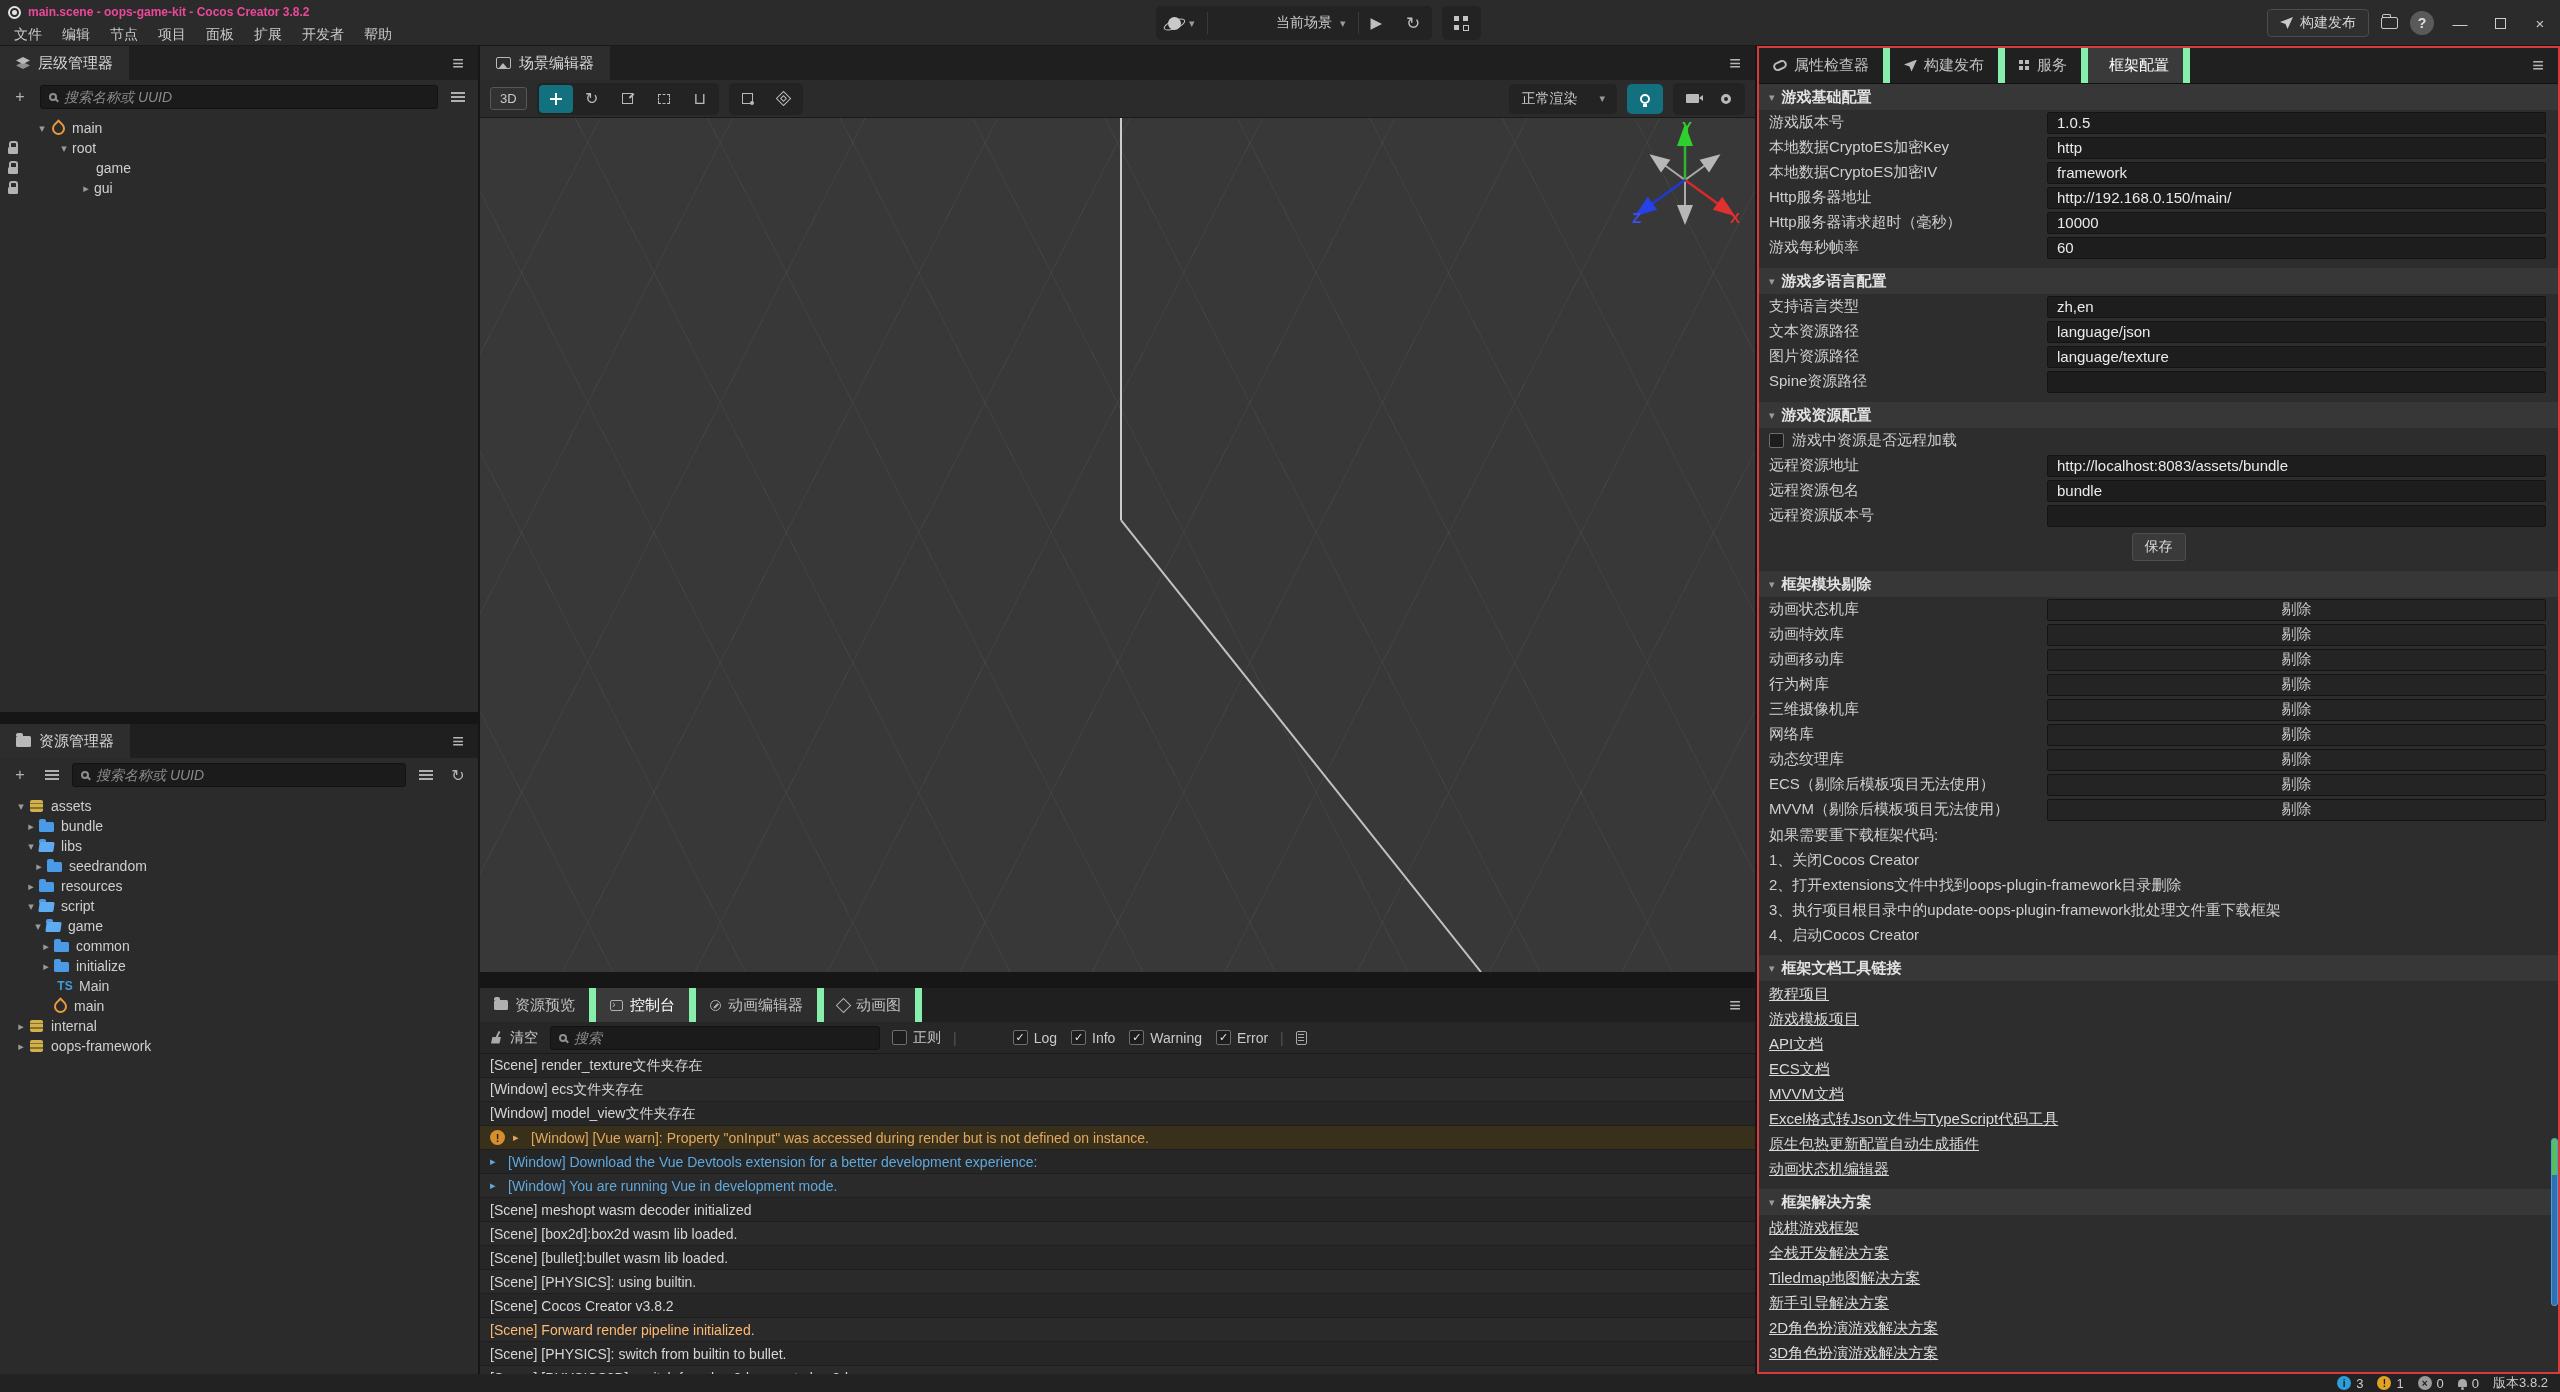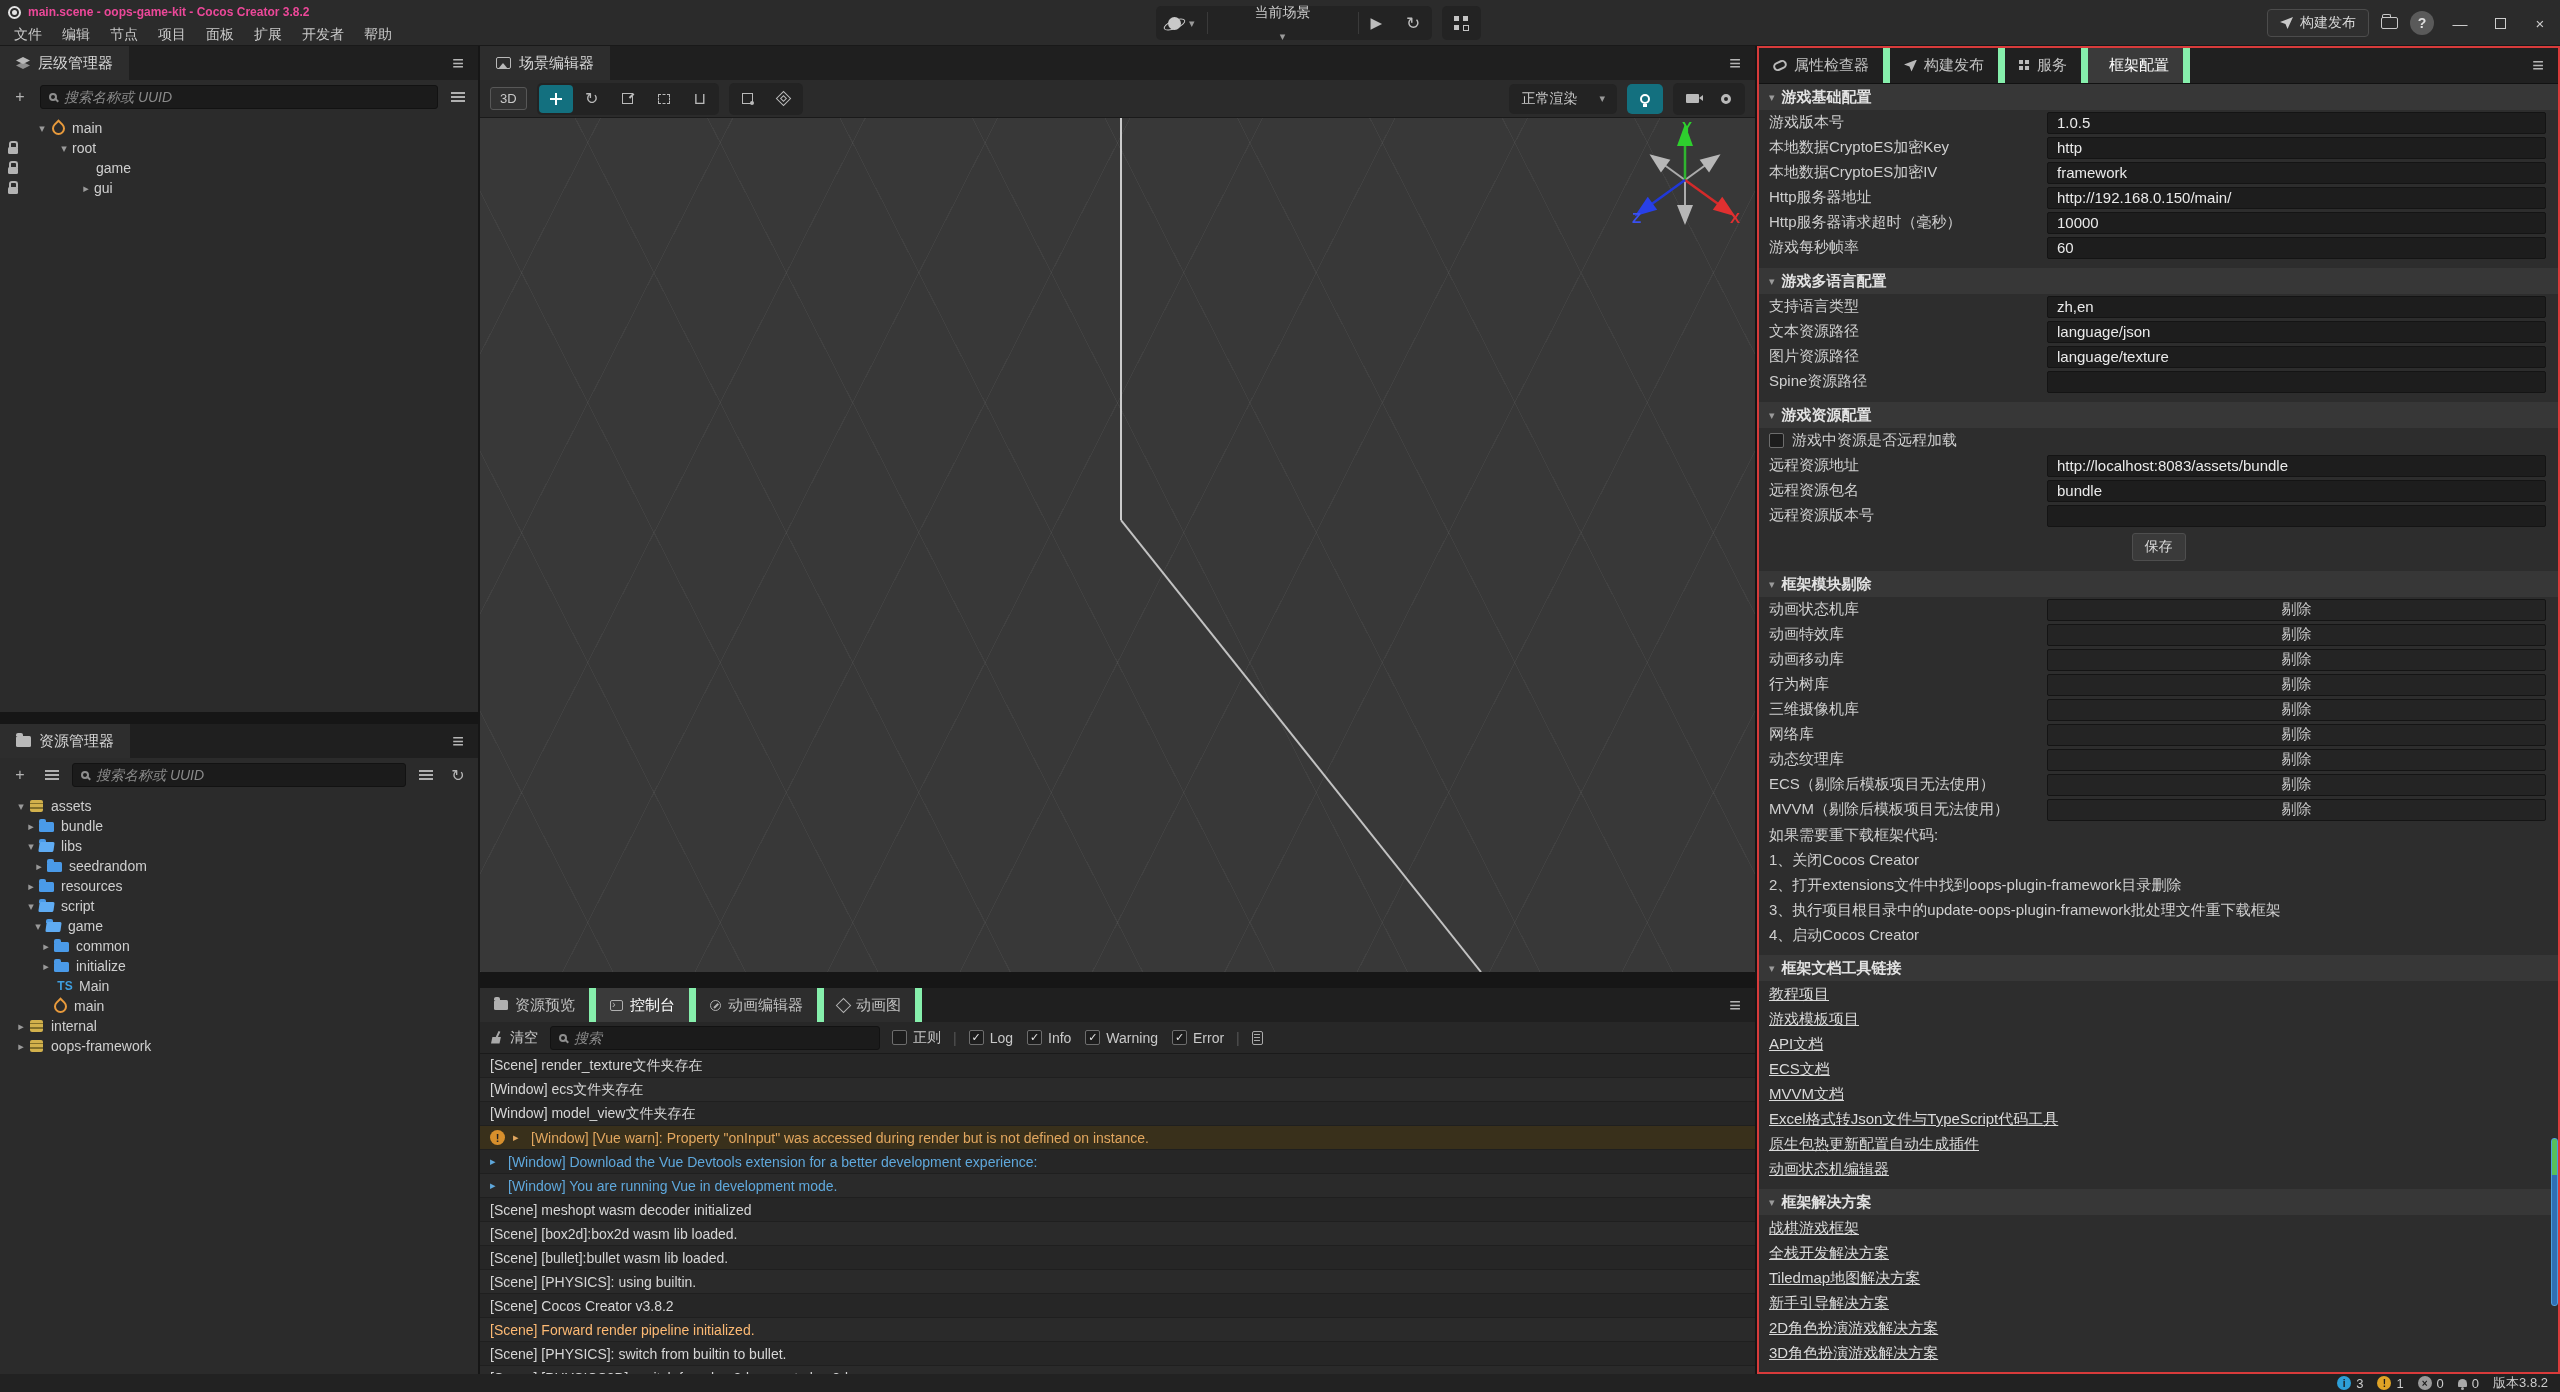--- a/index.html
+++ b/index.html
@@ -16,21 +16,21 @@
   .menurow { height:22px; display:flex; align-items:center; padding-left:4px; }
   .menuitem { padding:0 10px; font-size:14px; color:#c9c9c9; height:22px; display:flex; align-items:center; cursor:default;}
 
   .previewbar { position:absolute; left:1156px; top:6px; height:34px; display:flex; gap:10px; }
   .pvgroup { display:flex; align-items:center; background:#232323; border-radius:5px; }
   .pvbtn { height:34px; display:flex; align-items:center; justify-content:center; gap:8px; padding:0 12px; color:#c9c9c9; }
   .pvdiv { width:1px; height:22px; background:#3a3a3a; }
   .i-planet { width:13px; height:13px; border-radius:50%; background:#c9c9c9; position:relative; }
   .i-planet::after { content:''; position:absolute; left:-5px; top:3px; width:21px; height:7px; border:1.5px solid #c9c9c9; border-radius:50%; transform:rotate(-22deg); }
   .chevsm { font-size:11px; color:#9a9a9a; }
-  .scene-select { min-width:150px; justify-content:center; font-size:14px;flex-direction:column; }
+  .scene-select { min-width:150px; justify-content:flex-end; font-size:14px; }
   .i-play { color:#bdbdbd; font-size:15px; }
   .i-reload { color:#bdbdbd; font-size:17px; line-height:1; }
   .i-qr { width:15px; height:15px; position:relative; }
   .i-qr::before { content:''; position:absolute; width:5px; height:5px; background:#c4c4c4; box-shadow:9px 0 0 #c4c4c4, 0 9px 0 #c4c4c4; }
   .i-qr::after { content:''; position:absolute; left:9px; top:9px; width:4px; height:4px; border:1.5px solid #c4c4c4; }
 
   .headright { position:absolute; right:6px; top:8px; height:30px; display:flex; align-items:center; gap:12px; }
   .buildbtn { display:flex; align-items:center; gap:7px; border:1px solid #4c4c4c; border-radius:4px; padding:4px 12px; color:#d6d6d6; font-size:14px; background:#2f2f2f;}
   .i-plane { width:13px; height:12px; background:#c9c9c9; clip-path:polygon(0 42%,100% 0,58% 100%,42% 58%); }
   .i-folder-top { width:17px; height:12px; background:transparent; border:1.5px solid #c9c9c9; border-radius:2px; position:relative;}
@@ -575,21 +575,21 @@
           </div>
           <div class="searchbox csearch" data-name="console-search">
             <span class="i-mag" data-name="search-icon"></span>
             <input data-name="console-search-input" placeholder="搜索" style="">
           </div>
           <div class="chkpair" data-name="regex-toggle">
             <span class="chk" data-name="regex-checkbox"></span>
             <span data-name="regex-label">正则</span>
           </div>
           <span class="csep">|</span>
-          <div class="chkpair" style="gap:14px;" data-name="log-filters">
+          <div class="chkpair" style="gap:14px;margin-left:44px;" data-name="log-filters">
 
               <div class="chkpair" data-name="log-filter-toggle">
                 <span class="chk checked" data-name="filter-checkbox"></span>
                 <span data-name="filter-label">Log</span>
               </div>
 
               <div class="chkpair" data-name="log-filter-toggle">
                 <span class="chk checked" data-name="filter-checkbox"></span>
                 <span data-name="filter-label">Info</span>
               </div>

